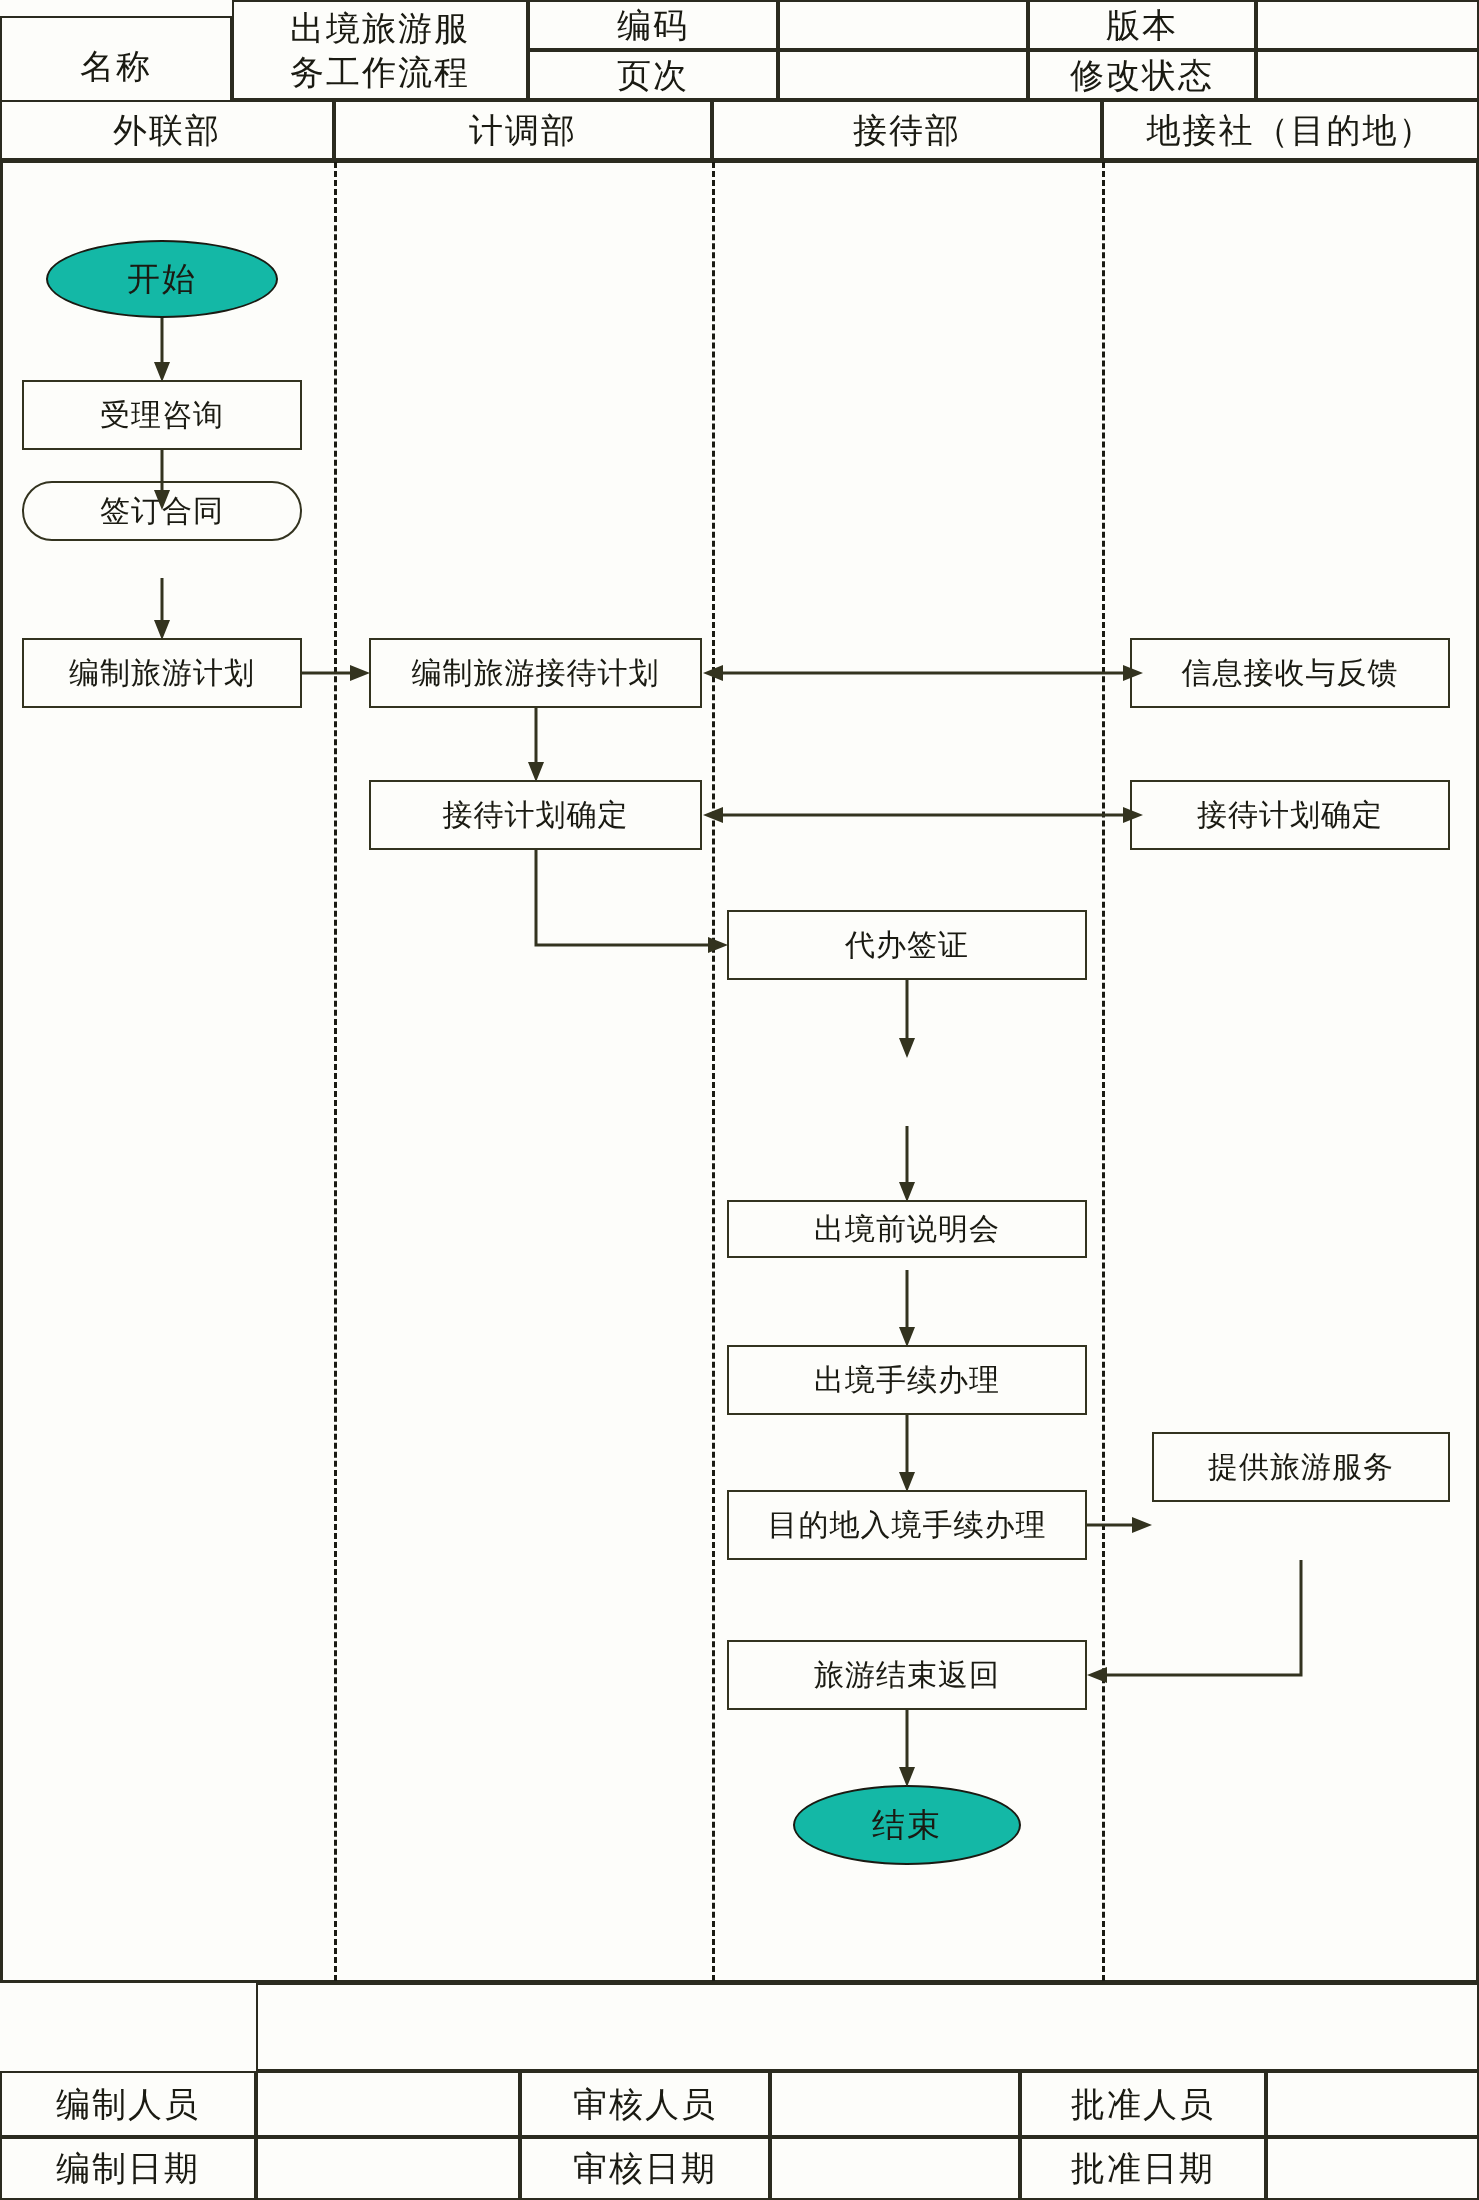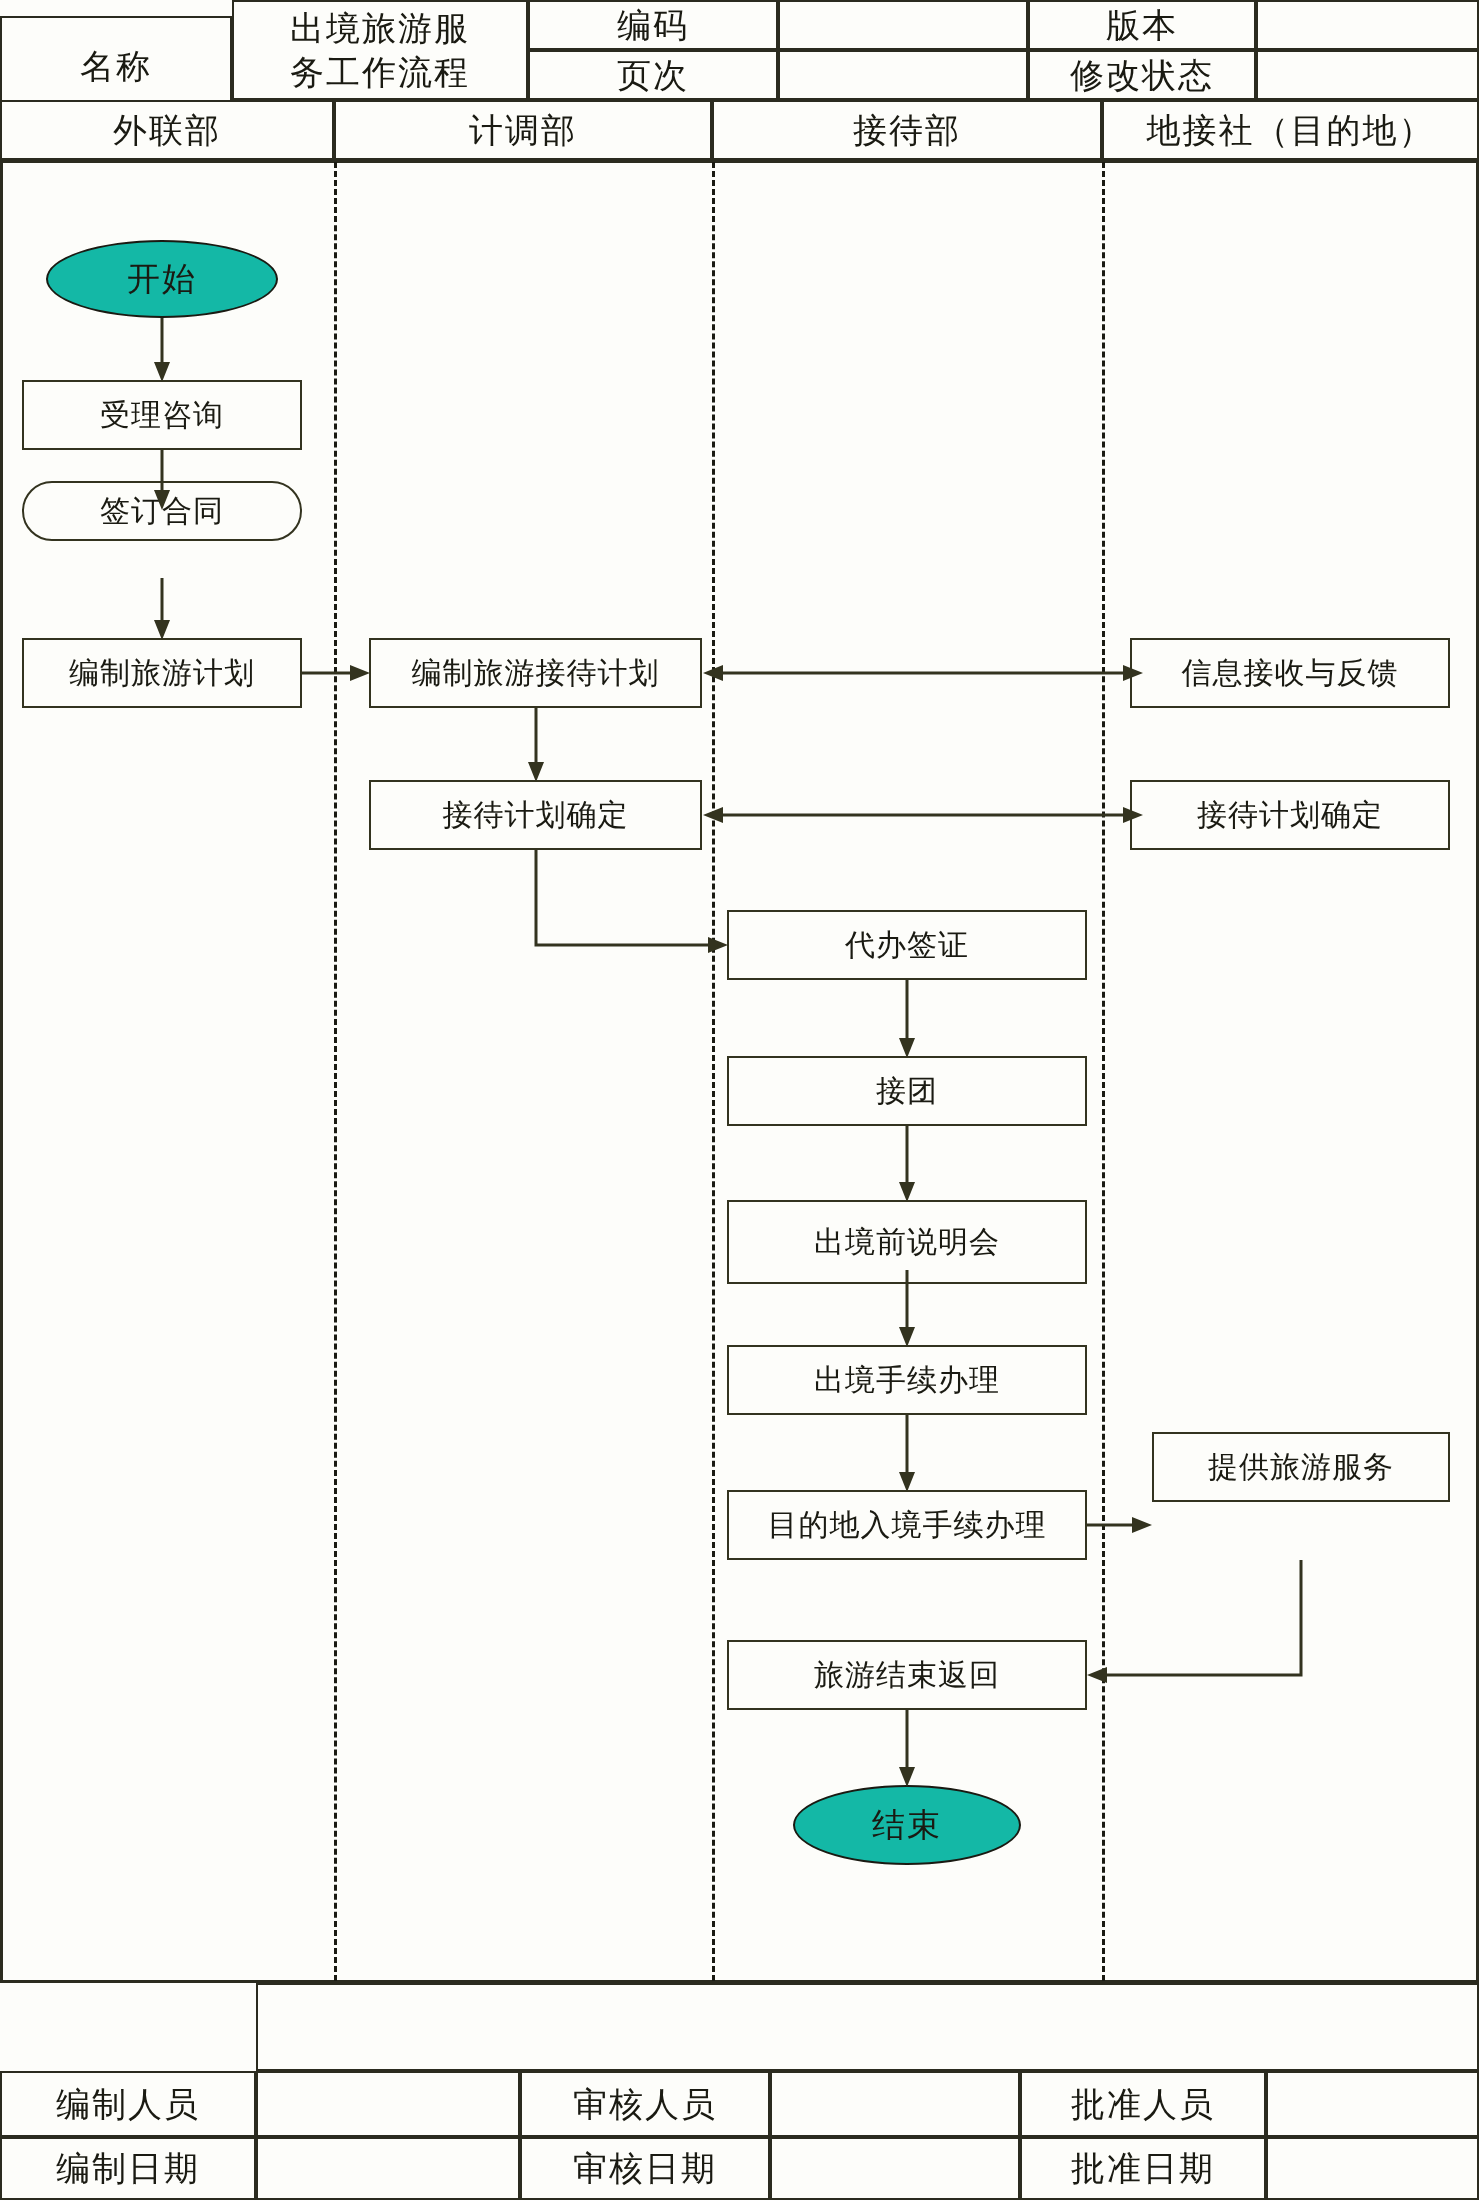--- a/index.html
+++ b/index.html
@@ -122,23 +122,22 @@
   <div class="fbox" style="left:22px;top:481px;width:280px;height:60px;border-radius:32px;">签订合同</div>
 
   <div class="fbox" style="left:22px;top:638px;width:280px;height:70px;">编制旅游计划</div>
 
   <div class="fbox" style="left:369px;top:638px;width:333px;height:70px;">编制旅游接待计划</div>
 
   <div class="fbox" style="left:369px;top:780px;width:333px;height:70px;">接待计划确定</div>
 
   <div class="fbox" style="left:727px;top:910px;width:360px;height:70px;">代办签证</div>
 
-  <div class="fbox" style="left:727px;top:1056px;width:360px;height:70px;">接团</div>
-
-  <div class="fbox" style="left:727px;top:1200px;width:360px;height:84px;">出境前说明会</div>
+
+  <div class="fbox" style="left:727px;top:1200px;width:360px;height:58px;">出境前说明会</div>
 
   <div class="fbox" style="left:727px;top:1345px;width:360px;height:70px;">出境手续办理</div>
 
   <div class="fbox" style="left:727px;top:1490px;width:360px;height:70px;">目的地入境手续办理</div>
 
   <div class="fbox" style="left:727px;top:1640px;width:360px;height:70px;">旅游结束返回</div>
 
   <div class="oval" style="left:793px;top:1785px;width:228px;height:80px;">结束</div>
 
   <div class="fbox" style="left:1130px;top:638px;width:320px;height:70px;">信息接收与反馈</div>

